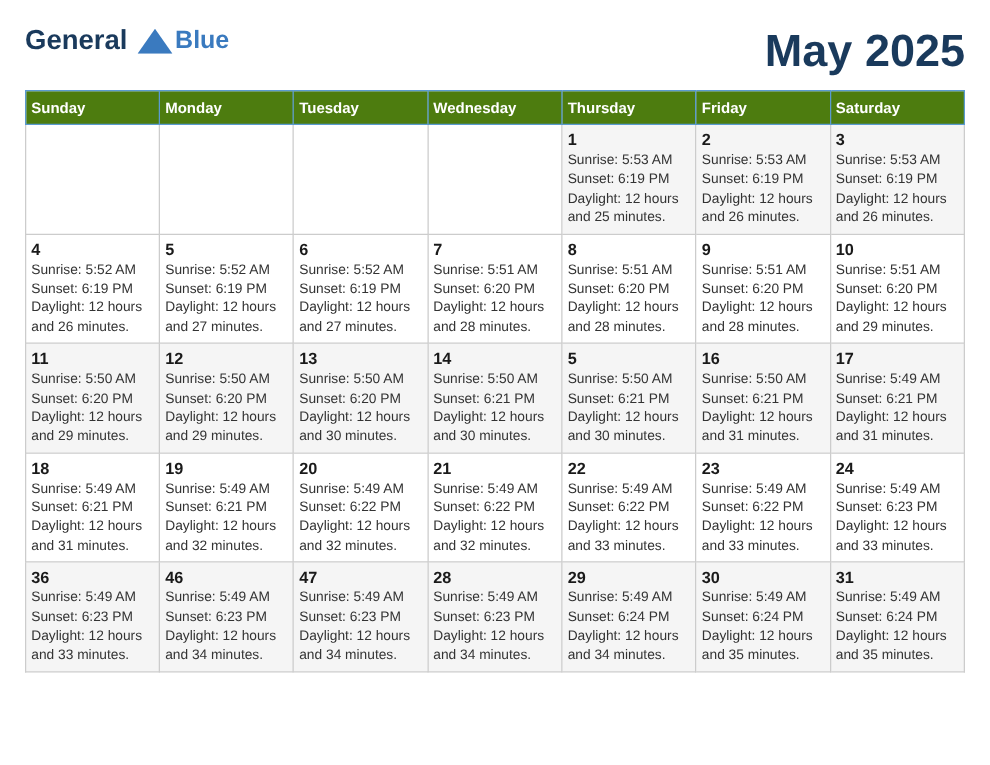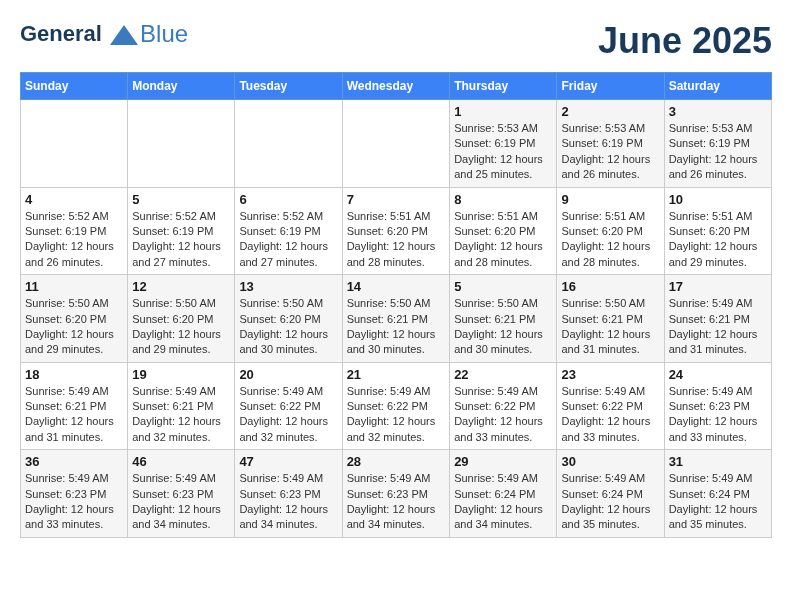--- a/index.html
+++ b/index.html
@@ -31,21 +31,21 @@
     .location {
       font-size: 14px;
       color: #333;
     }
     table {
       width: 100%;
       border-collapse: collapse;
       font-size: 10px;
     }
     thead tr th {
-      background: #3b82f6;
+      background: #4d7c0f;
       color: #fff;
       padding: 6px 4px;
       text-align: left;
       font-size: 12px;
       font-weight: bold;
       border: 1px solid #5a9ad0;
     }
     tbody tr td {
       border: 1px solid #ccc;
       vertical-align: top;
@@ -78,26 +78,26 @@
 <div class="header">
   <div class="logo">
     <div>
       <div style="display:flex;align-items:center;">
         <div style="font-size:22px;font-weight:bold;color:#1a3a5c;line-height:1.1;">
           <span style="color:#1a3a5c;">General</span>
           <svg width="28" height="20" viewBox="0 0 28 20" style="vertical-align:middle;margin-left:2px;">
             <polygon points="0,20 14,0 28,20" fill="#3a7abf"></polygon>
           </svg>
         </div>
-        <div style="font-size:24px;font-weight:normal;color:#3a7abf;margin-left:2px;">Blue</div>
+        <div style="font-size:20px;font-weight:bold;color:#3a7abf;margin-left:2px;">Blue</div>
       </div>
     </div>
   </div>
   <div class="title-area">
-    <div class="month-title">June 2025</div>
+    <div class="month-title">May 2025</div>
   </div>
 </div>
 
 <table>
   <thead>
     <tr id="header-row">
     <th>Sunday</th>
         <th>Monday</th>
         <th>Tuesday</th>
         <th>Wednesday</th>

